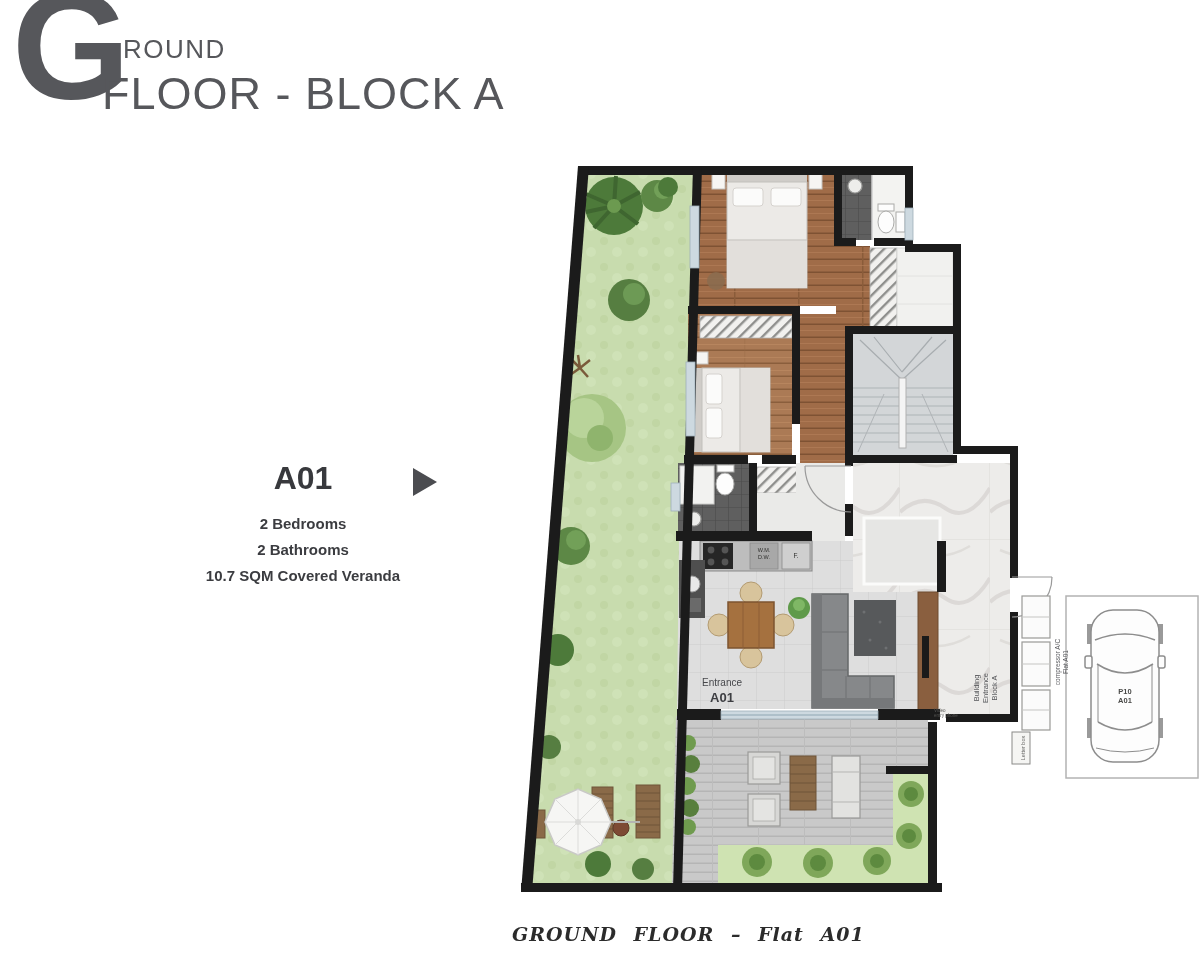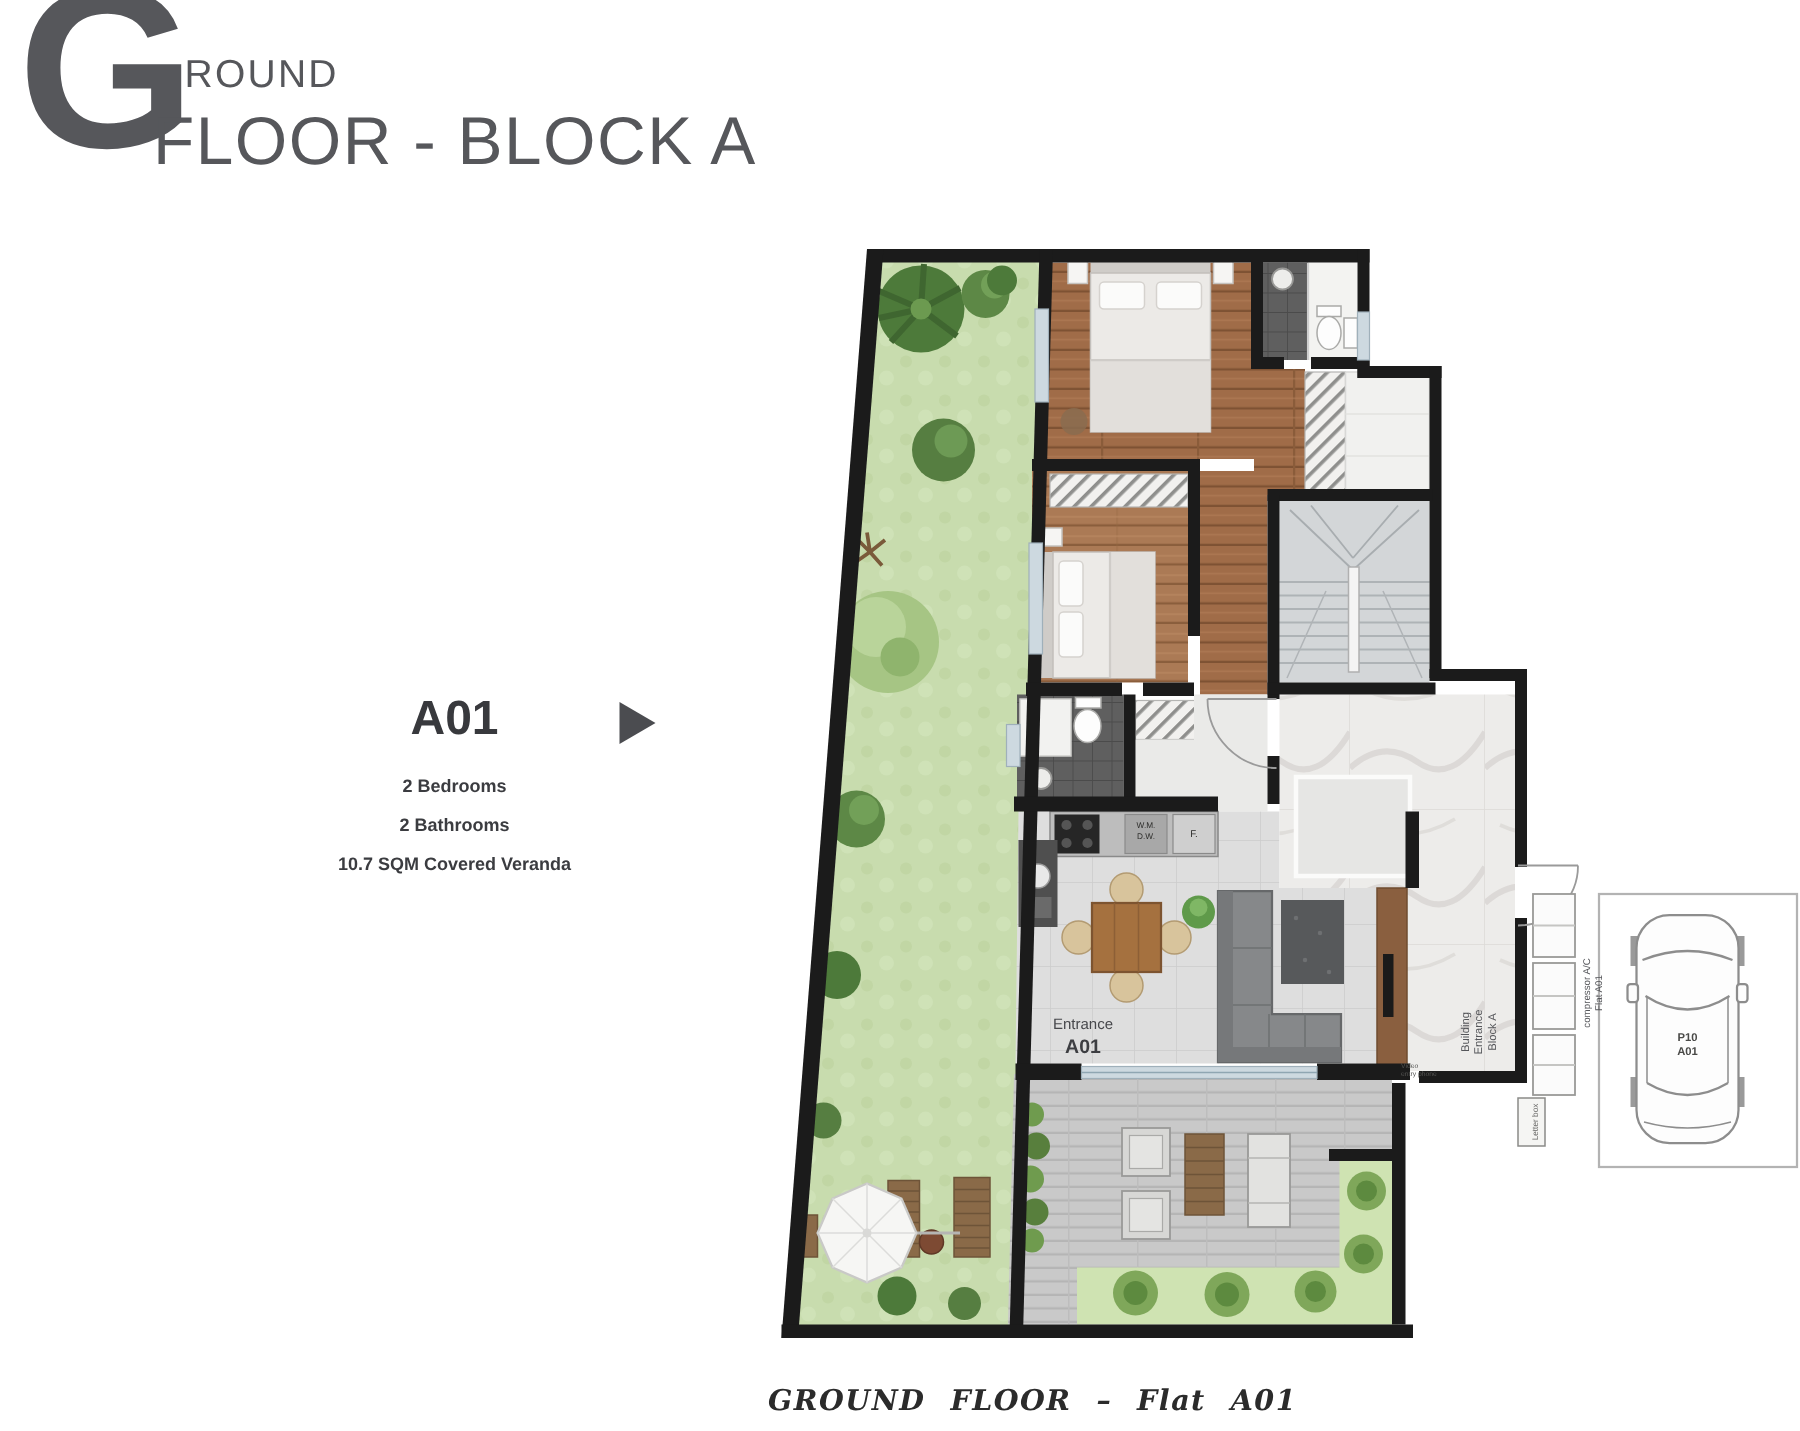--- a/index.html
+++ b/index.html
@@ -6,21 +6,21 @@
   .page{position:relative;width:1200px;height:954px;background:#ffffff;overflow:hidden;
         font-family:"Liberation Sans",sans-serif;}
   
   .hdr{position:absolute;left:0;top:0;width:520px;height:150px;color:#56575b;}
   .hdr .bigG{position:absolute;left:12px;top:-30px;font-size:152px;font-weight:700;line-height:1;letter-spacing:0;}
   .hdr .round{position:absolute;left:103px;top:34px;font-size:26px;font-weight:400;letter-spacing:1.5px;margin-left:20px;}
   .hdr .line2{position:absolute;left:102px;top:68px;font-size:45px;font-weight:400;letter-spacing:1px;}
   
   .unit{position:absolute;left:123px;top:460px;width:360px;text-align:center;color:#3b3c40;}
   .unit .code{font-size:32px;font-weight:700;color:#38393d;}
-  .unit .specs{margin-top:14px;font-size:12px;font-weight:700;line-height:26px;color:#3b3c40;}
+  .unit .specs{margin-top:14px;font-size:15px;font-weight:700;line-height:26px;color:#3b3c40;}
   .arrow{position:absolute;left:413px;top:468px;width:0;height:0;
          border-top:14px solid transparent;border-bottom:14px solid transparent;
          border-left:24px solid #4b4c50;}
   
   .caption{position:absolute;left:512px;top:923px;width:420px;
            font-family:"DejaVu Serif",serif;font-style:italic;font-weight:700;
            font-size:19px;color:#2b2b2b;word-spacing:9px;letter-spacing:1px;}
   svg{position:absolute;left:0;top:0;}
   svg text{font-family:"Liberation Sans",sans-serif;}
 </style>

